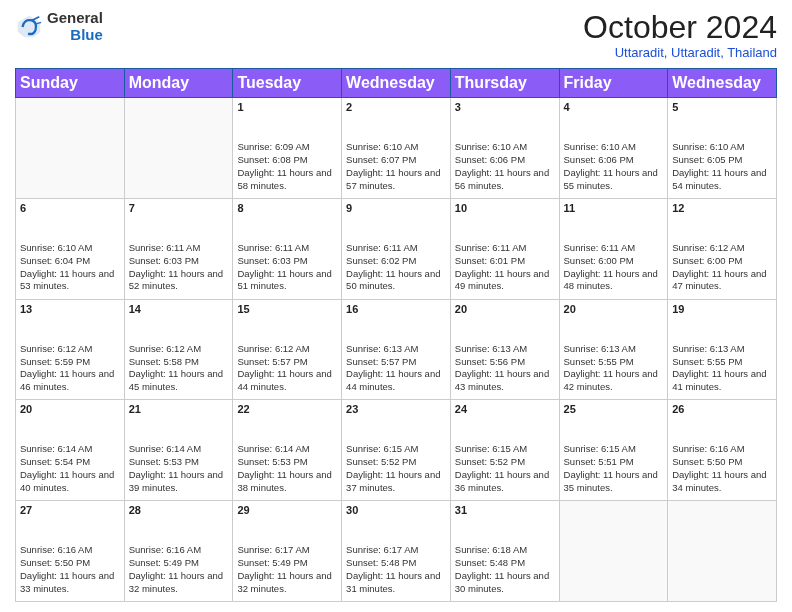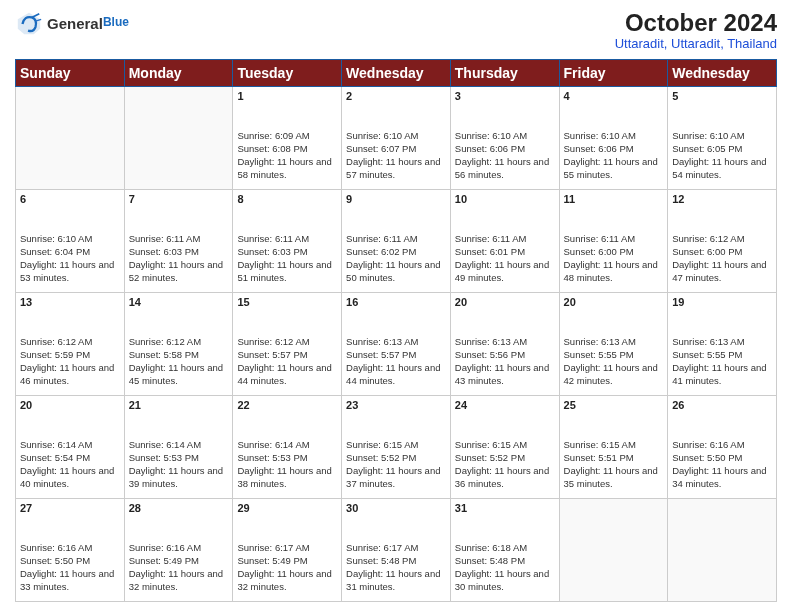--- a/index.html
+++ b/index.html
@@ -23,61 +23,62 @@
       align-items: flex-start;
       margin-bottom: 8px;
     }
     .logo {
       display: flex;
       align-items: center;
       gap: 4px;
     }
     .logo-text {
       display: flex;
-      flex-direction: row;
+      flex-direction: column;
       line-height: 1.1;
+      align-items: flex-end;
     }
     .logo-general {
       font-size: 15px;
       font-weight: bold;
       color: #333;
     }
     .logo-blue {
-      font-size: 12px;
+      font-size: 15px;
       font-weight: bold;
       color: #1a6bbf;
     }
     .logo-icon {
       width: 28px;
       height: 28px;
     }
     .title-area {
       text-align: right;
     }
     .month-title {
-      font-size: 24px;
-      font-weight: bold;
+      font-size: 32px;
+      font-weight: normal;
       color: #222;
       line-height: 1.1;
     }
     .subtitle {
       font-size: 13px;
       color: #1d4ed8;
     }
     .calendar {
       flex: 1;
       border: 1px solid #ccc;
       border-collapse: collapse;
       width: 100%;
       table-layout: fixed;
     }
     .calendar th {
-      background: #7f1d1d;
+      background: #8b5cf6;
       color: #fff;
-      font-size: 14px;
+      font-size: 16px;
       font-weight: bold;
       padding: 5px 4px;
       text-align: left;
       border: 1px solid #1a5aa0;
     }
     .calendar td {
       border: 1px solid #ccc;
       vertical-align: top;
       padding: 3px 4px;
       font-size: 10px;

